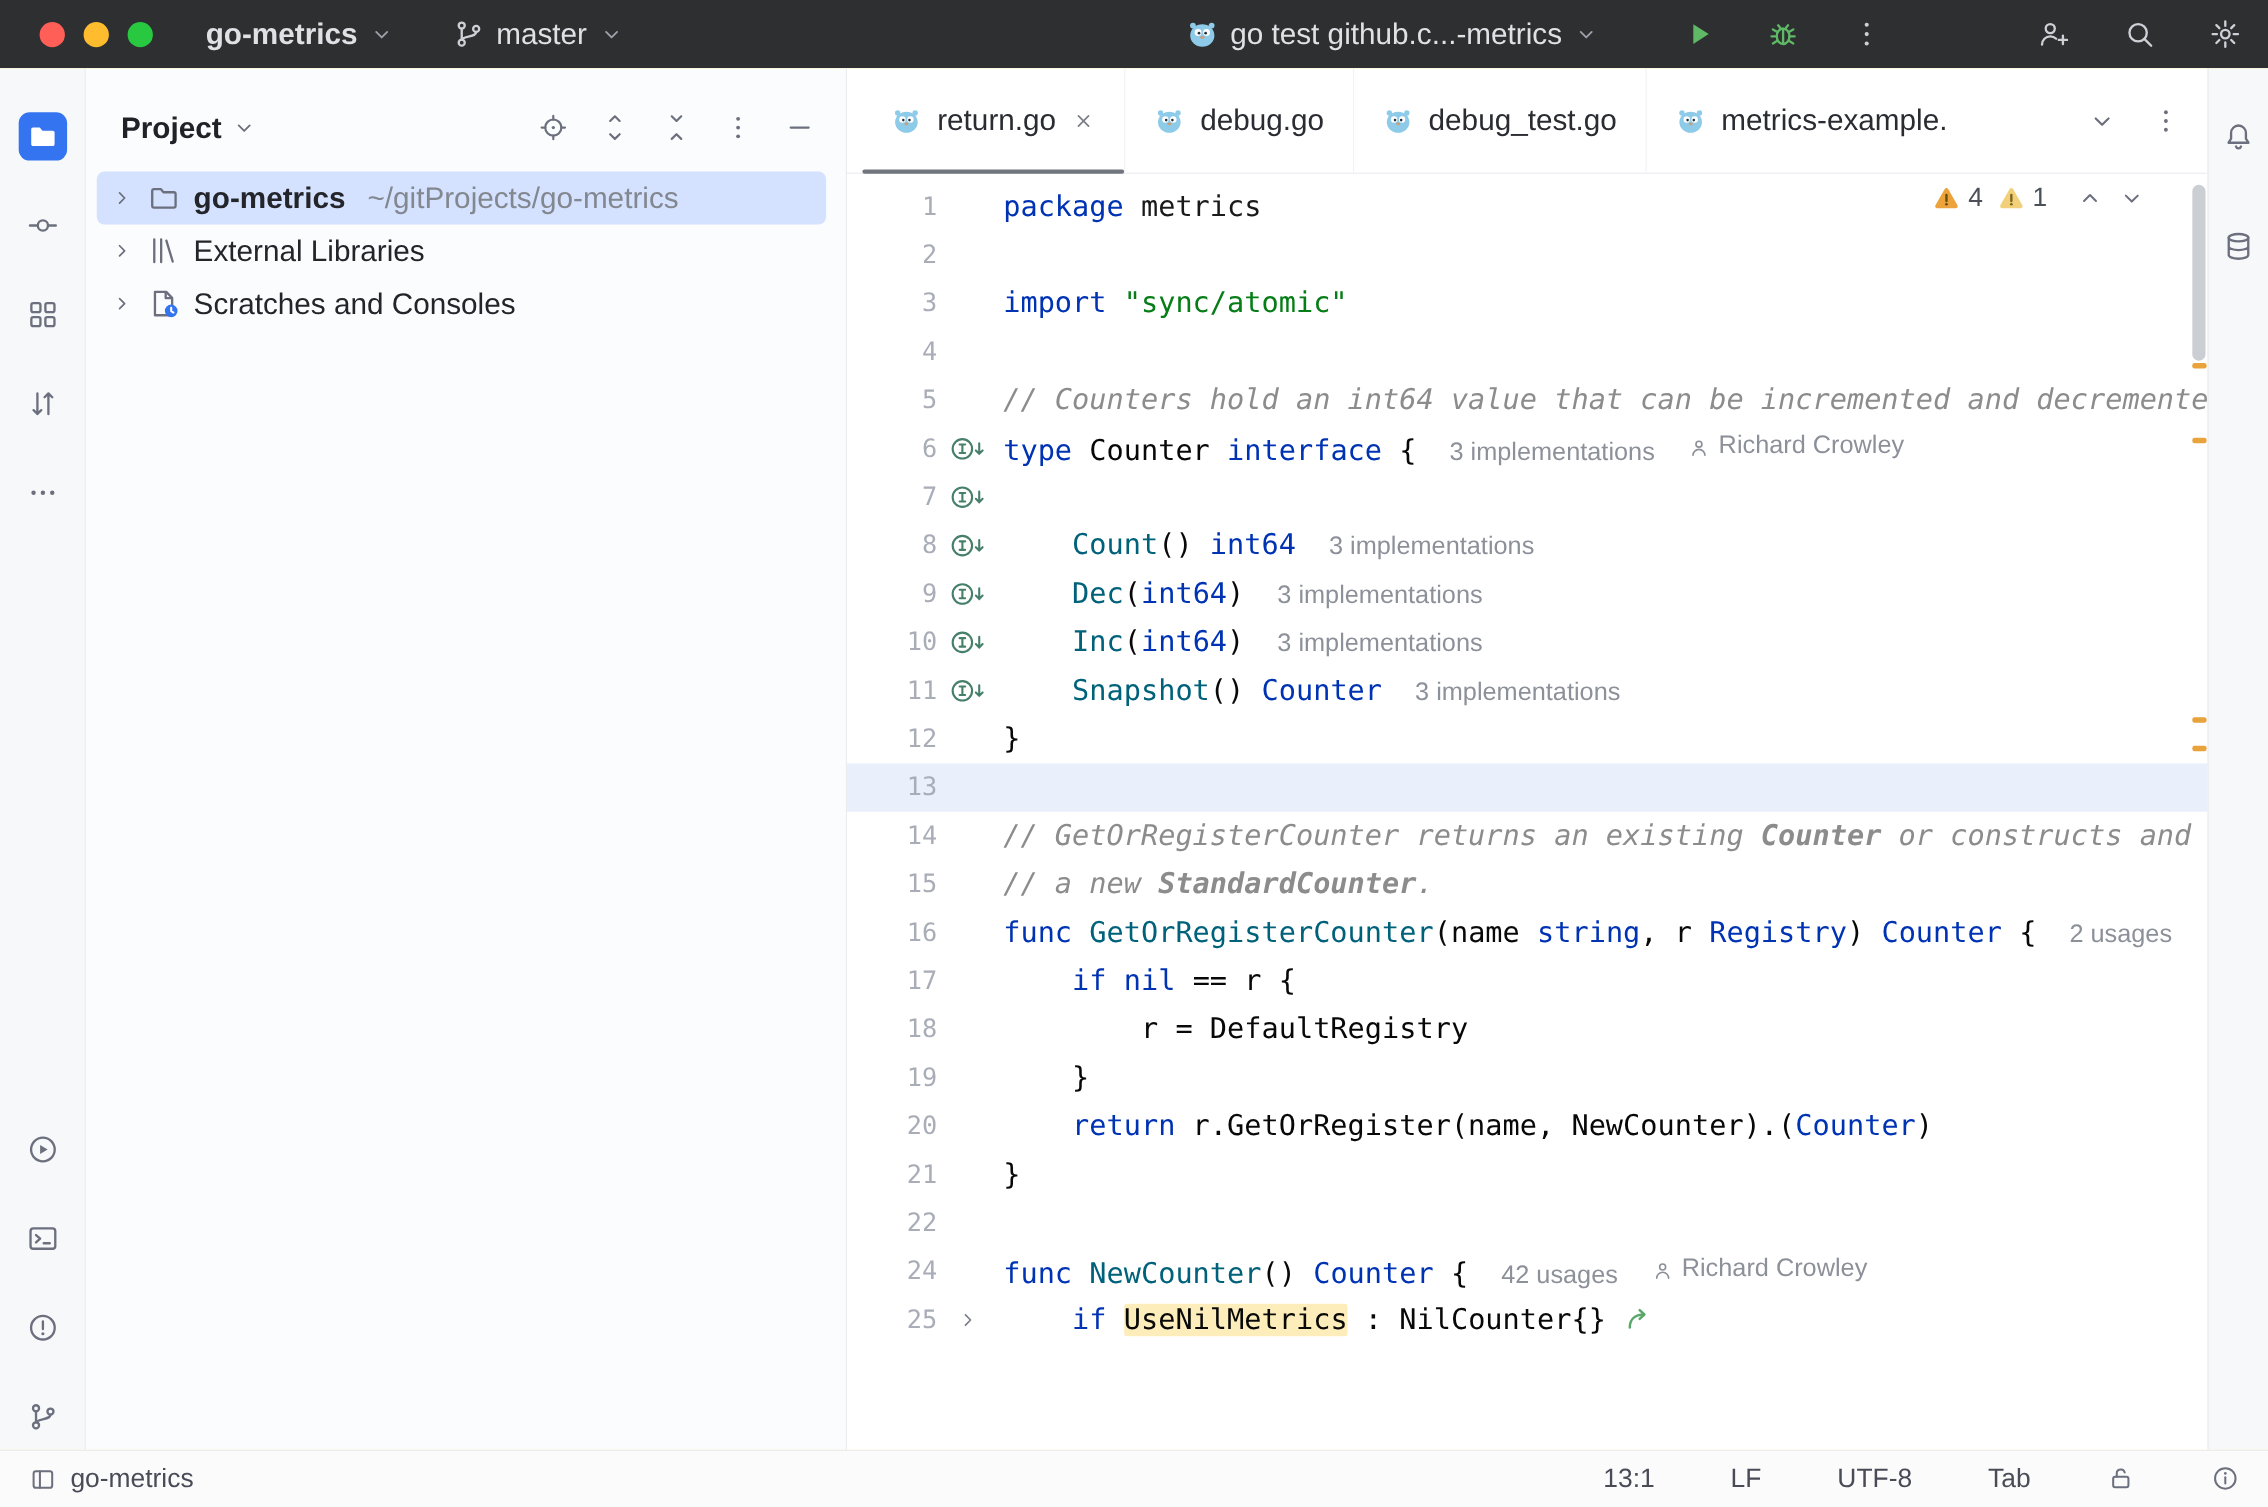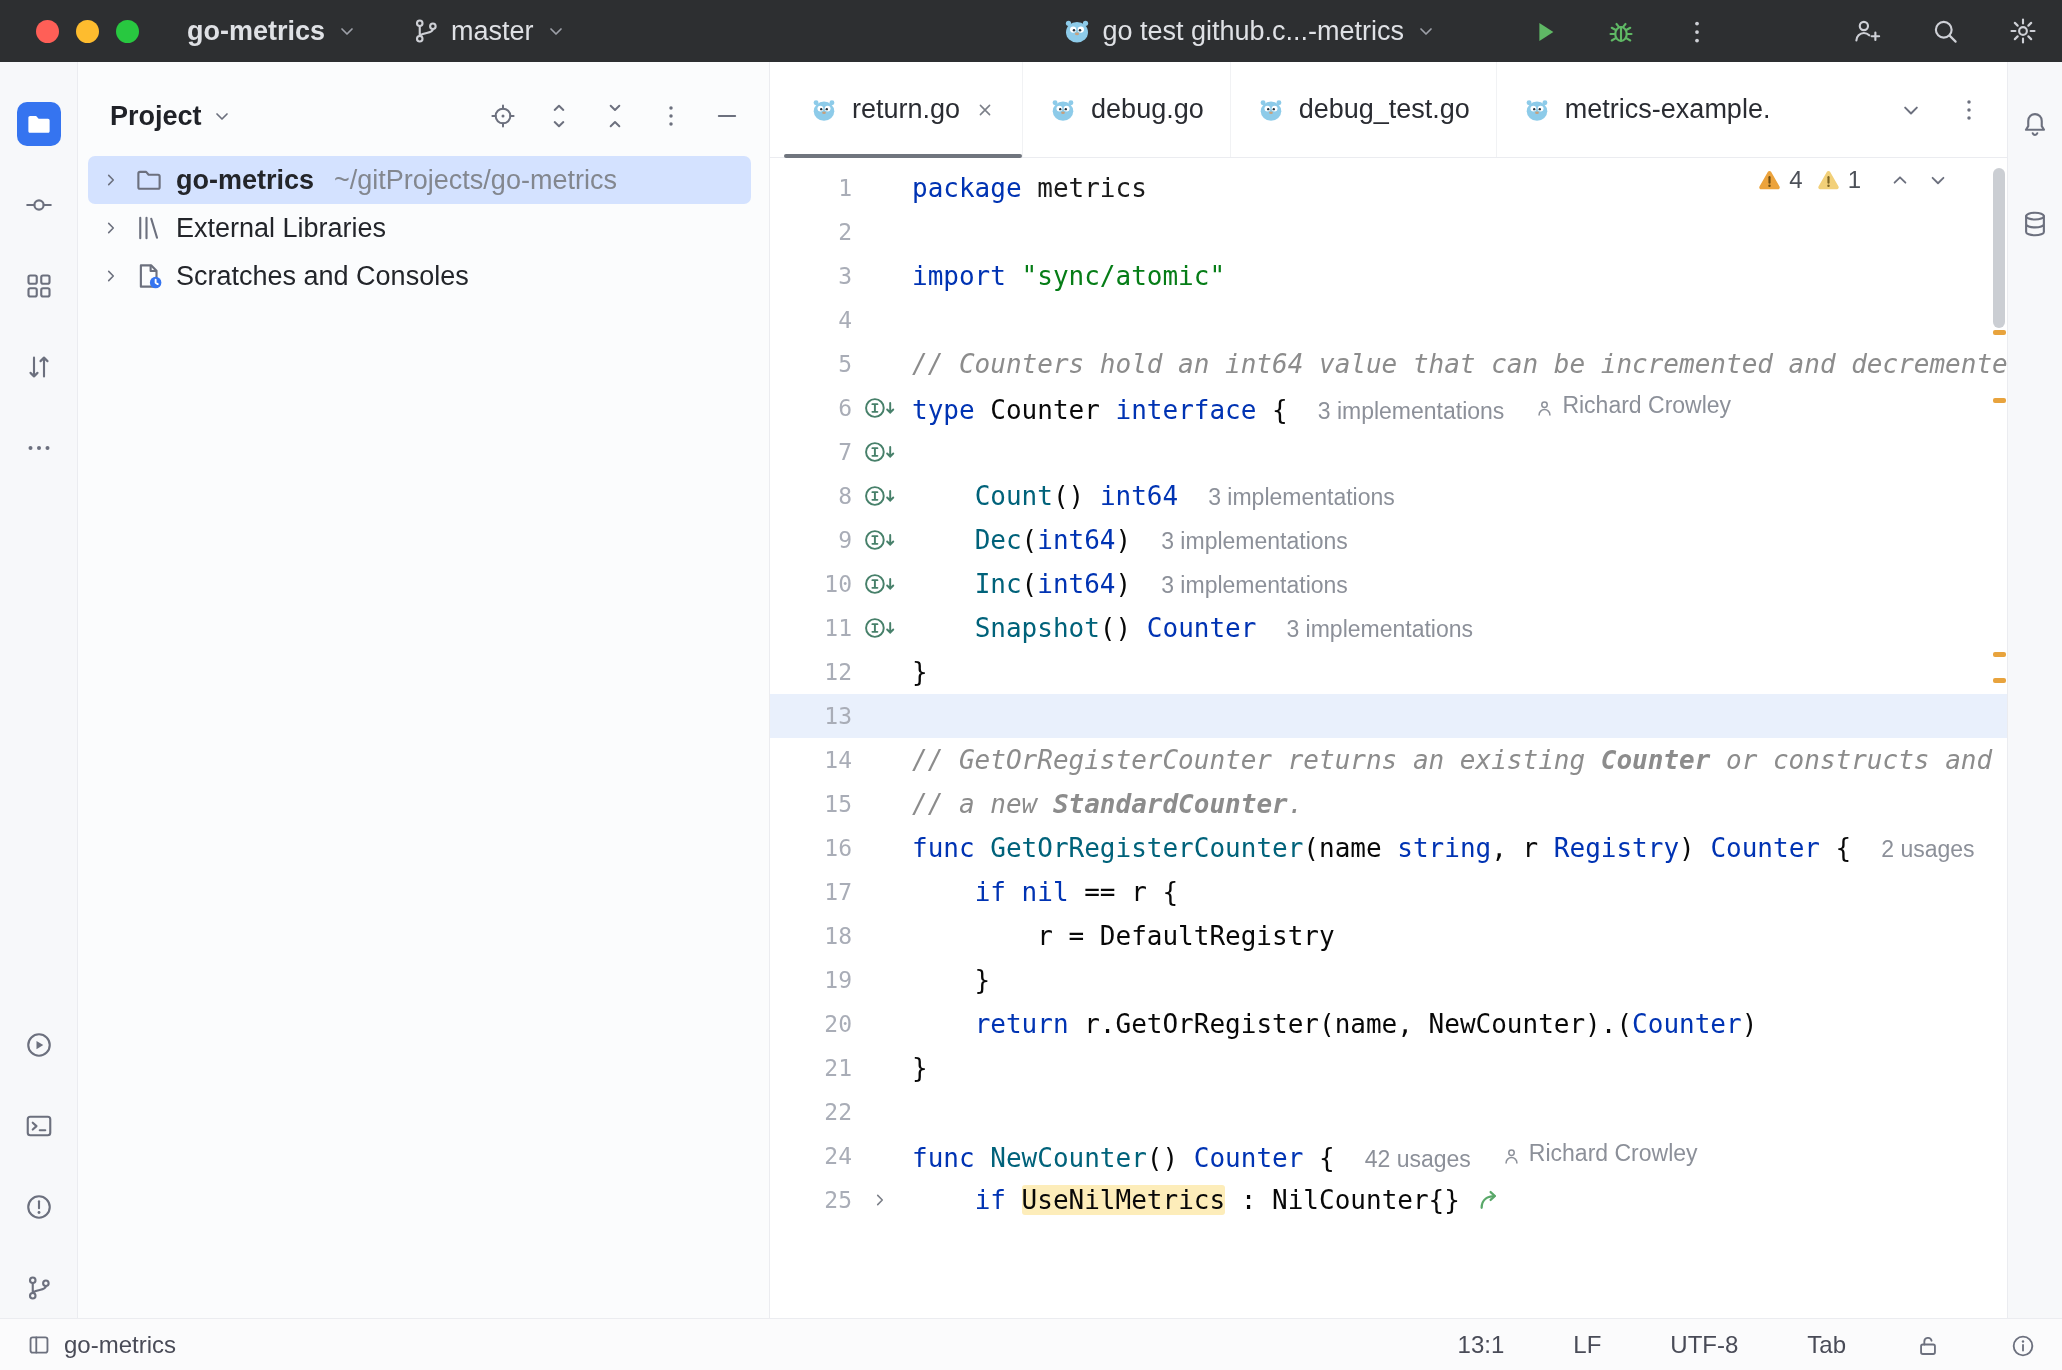--- a/index.html
+++ b/index.html
@@ -10,21 +10,21 @@
 
 
 .titlebar{height:62px;background:#2d2f31;display:flex;align-items:center;color:#dfe1e5;font-size:27px;padding:0 24px 0 36px}
 .traffic{display:flex;gap:17px;align-items:center}
 .tl{width:23px;height:23px;border-radius:50%;display:inline-block}
 .tl.red{background:#ff5f57}.tl.yellow{background:#febc2e}.tl.green{background:#28c840}
 .tb-item{display:flex;align-items:center;gap:10px}
 .tb-project{margin-left:48px;font-weight:600}
 .tb-branch{margin-left:52px;font-weight:400}
 .tb-sp{flex:1}
-.tb-center{display:flex;align-items:flex-end;gap:28px}
+.tb-center{display:flex;align-items:center;gap:12px}
 .run-actions{display:flex;align-items:center;gap:46px;margin-left:64px}
 .tb-right{display:flex;align-items:center;gap:48px;margin-left:140px}
 .tb-icon{width:30px;height:30px;color:#ced0d6}
 .chev-sm{width:24px;height:24px;color:#9da0a8}
 .gopher-ic{width:30px;height:30px}
 
 
 .app-body{display:flex;height:1256px;background:#fde047}
 .strip{background:#f7f8fa;display:flex;flex-direction:column;align-items:center}
 .strip-left{width:78px;border-right:1px solid #ebecf0;padding:40px 0 8px}
@@ -98,21 +98,21 @@
 .nav.first{margin-left:14px}
 
 
 .v-scroll{position:absolute;top:0;right:0;bottom:0;width:16px}
 .v-thumb{position:absolute;top:10px;right:2px;width:12px;height:160px;border-radius:7px;background:rgba(140,146,158,.45)}
 .s-mark{position:absolute;right:1px;width:13px;height:5px;border-radius:2px;background:#e8a33d}
 
 
 .statusbar{height:52px;border-top:1px solid #ebecf0;background:#fbfbfc;display:flex;align-items:center;padding:0 26px;font-size:24px;color:#494b57}
 .sb-left{display:flex;align-items:center;gap:12px}
-.sb-right{margin-left:auto;display:flex;align-items:flex-end;gap:69px}
+.sb-right{margin-left:auto;display:flex;align-items:flex-start;gap:69px}
 .sb-icon{width:26px;height:26px;color:#6c707e}
 </style>
 </head>
 <body>
 
 <header class="titlebar">
   <div class="traffic">
     <span class="tl red"></span>
     <span class="tl yellow"></span>
     <span class="tl green"></span>

